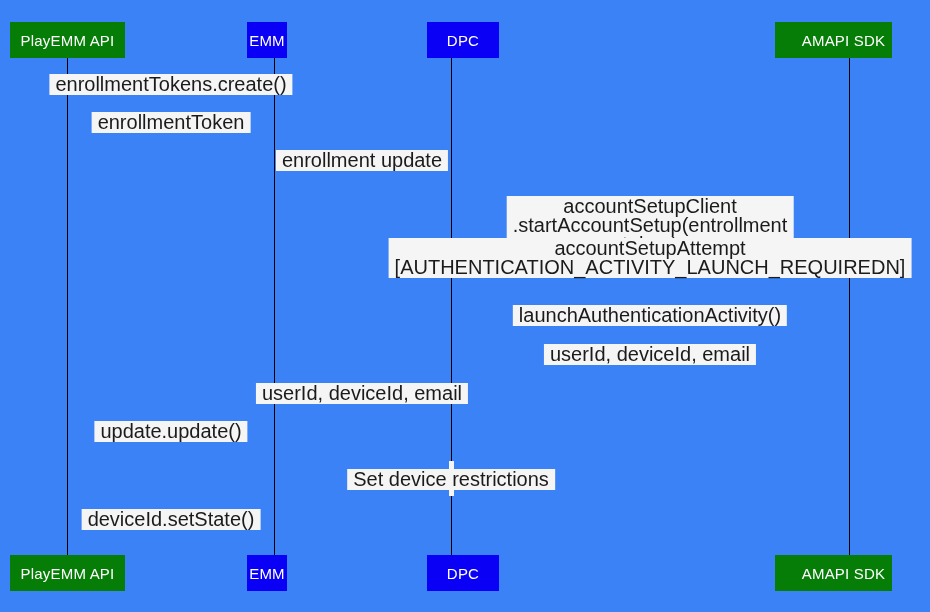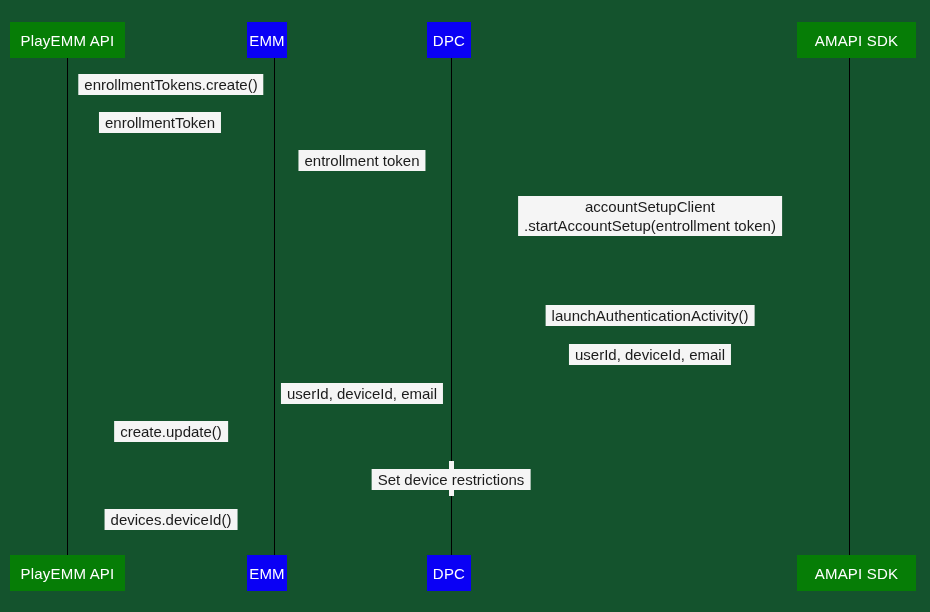--- a/index.html
+++ b/index.html
@@ -5,21 +5,21 @@
   html, body {
     margin: 0;
     padding: 0;
     background: #000000;
     font-family: "Liberation Sans", sans-serif;
   }
   .canvas {
     position: relative;
     width: 930px;
     height: 612px;
-    background: #14532d;
+    background: #3b82f6;
     overflow: hidden;
   }
   .participant {
     position: absolute;
     height: 36px;
     display: flex;
     align-items: center;
     justify-content: center;
     color: #ffffff;
     font-size: 15px;
@@ -32,41 +32,41 @@
     top: 58px;
     height: 497px;
     width: 1px;
     background: #000000;
   }
   .msg {
     position: absolute;
     transform: translateX(-50%);
     background: #f5f5f5;
     color: #1b1b1b;
-    font-size: 15px;
+    font-size: 20px;
     line-height: 19px;
     padding: 1px 6px;
     white-space: pre-line;
     text-align: center;
     z-index: 2;
   }
   .lifeline-tick {
     position: absolute;
     left: 449px;
     top: 461px;
     width: 5px;
     height: 35px;
     background: #f5f5f5;
     z-index: 1;
   }
   
   .p-playemm { left: 10px;  width: 115px; }
   .p-emm     { left: 247px; width: 40px;  }
-  .p-dpc     { left: 427px; width: 44px;  }
-  .p-amapi   { left: 797px; width: 119px; }
+  .p-dpc     { left: 427px; width: 72px;  }
+  .p-amapi   { left: 775px; width: 97px; padding-left: 20px; }
   .row-top    { top: 22px; }
   .row-bottom { top: 555px; }
   .ll-playemm { left: 67px; }
   .ll-emm     { left: 274px; }
   .ll-dpc     { left: 451px; }
   .ll-amapi   { left: 849px; }
 </style>
 </head>
 <body>
 
@@ -78,29 +78,31 @@
   <div class="lifeline ll-amapi"></div>
 
   <div class="lifeline-tick"></div>
 
   <div class="participant green p-playemm row-top">PlayEMM API</div>
   <div class="participant blue p-emm row-top">EMM</div>
   <div class="participant blue p-dpc row-top">DPC</div>
   <div class="participant green p-amapi row-top">AMAPI SDK</div>
 
   <div class="msg" style="left:171px; top:74px;">enrollmentTokens.create()</div>
-  <div class="msg" style="left:160px; top:112px;text-align:center;">enrollmentToken</div>
-  <div class="msg" style="left:362px; top:150px;">entrollment token</div>
+  <div class="msg" style="left:171px; top:112px;text-align:center;">enrollmentToken</div>
+  <div class="msg" style="left:362px; top:150px;">enrollment update</div>
   <div class="msg" style="left:650px; top:196px;">accountSetupClient
 .startAccountSetup(entrollment token)</div>
+  <div class="msg" style="left:650px; top:238px;">accountSetupAttempt
+[AUTHENTICATION_ACTIVITY_LAUNCH_REQUIREDN]</div>
   <div class="msg" style="left:650px; top:305px;">launchAuthenticationActivity()</div>
   <div class="msg" style="left:650px; top:344px;">userId, deviceId, email</div>
   <div class="msg" style="left:362px; top:383px;">userId, deviceId, email</div>
-  <div class="msg" style="left:171px; top:421px;">create.update()</div>
+  <div class="msg" style="left:171px; top:421px;">update.update()</div>
   <div class="msg" style="left:451px; top:469px;">Set device restrictions</div>
-  <div class="msg" style="left:171px; top:509px;">devices.deviceId()</div>
+  <div class="msg" style="left:171px; top:509px;">deviceId.setState()</div>
 
   <div class="participant green p-playemm row-bottom">PlayEMM API</div>
   <div class="participant blue p-emm row-bottom">EMM</div>
   <div class="participant blue p-dpc row-bottom">DPC</div>
   <div class="participant green p-amapi row-bottom">AMAPI SDK</div>
 
 </div>
 
 </body></html>

